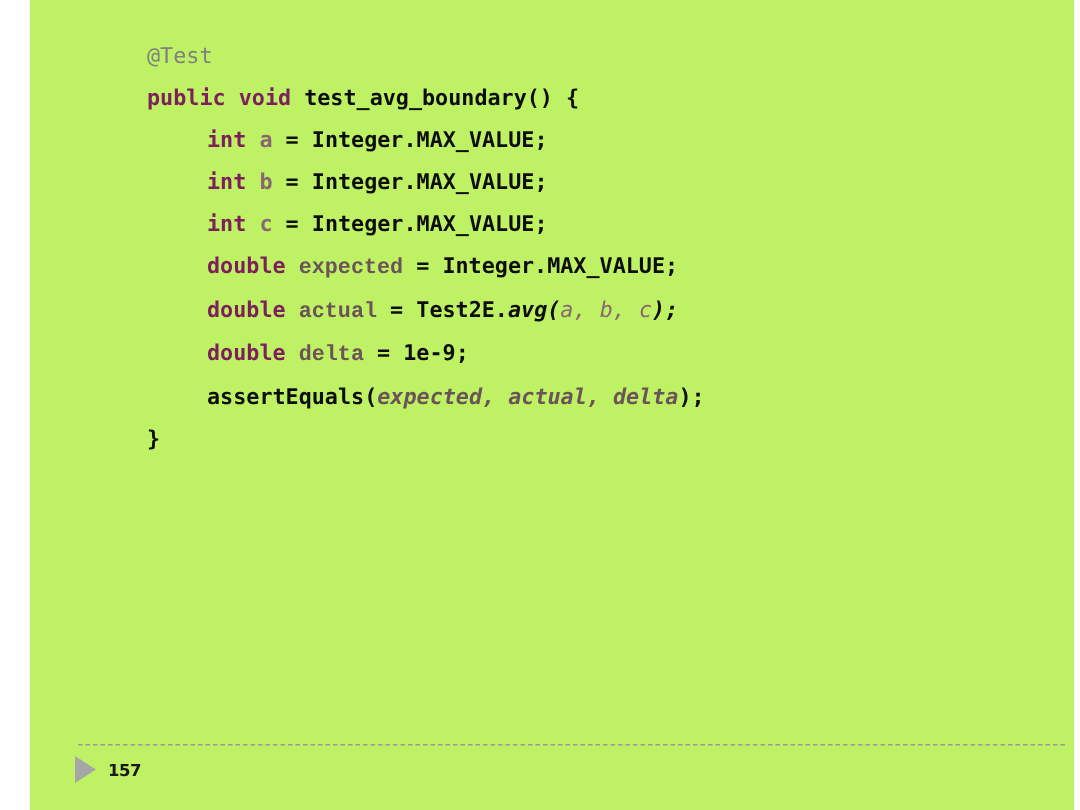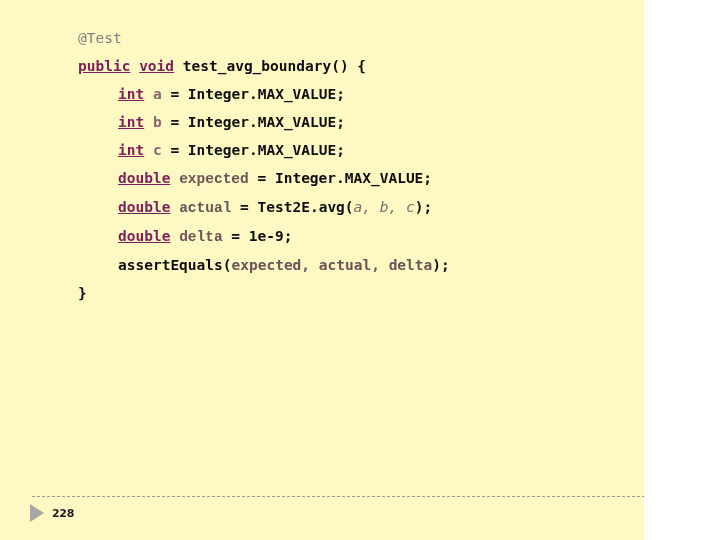--- a/index.html
+++ b/index.html
@@ -8,24 +8,25 @@
     padding: 0;
     background: #ffffff;
   }
   body {
     font-family: "DejaVu Sans", sans-serif;
     -webkit-font-smoothing: antialiased;
   }
 
   .slide {
     position: relative;
-    width: 644px;
+    width: 696px;
     height: 540px;
-    background: #fef9c3;
+    background: #bef264;
     overflow: hidden;
+    margin-left: 20px;
   }
 
   
   .code-block {
     position: absolute;
     left: 78px;
     top: 24px;
     width: 600px;
     font-family: "DejaVu Sans Mono", "Liberation Mono", monospace;
     font-size: 14.5px;
@@ -37,28 +38,28 @@
   .code-line {
     white-space: pre;
     min-height: 28px;
   }
 
   
   .ind1 { display: inline-block; width: 40px; }
 
   
   .tok-annotation { color: #808080; }
-  .tok-keyword    { color: #7d1f5a; font-weight: bold; text-decoration: underline; }
+  .tok-keyword    { color: #7d1f5a; font-weight: bold; }
   .tok-plain      { color: #0d0d0d; }
   .tok-var        { color: #8a6670; }
   .tok-ident      { color: #6b5358; font-family: Liberation Mono, monospace; }
-  .tok-method-it  { color: #0d0d0d; font-weight: bold; }
+  .tok-method-it  { color: #0d0d0d; font-style: italic; font-weight: bold; }
   .tok-arg-it     { color: #8a6670; font-style: italic; font-weight: normal; }
   .tok-assert     { color: #0d0d0d; font-weight: bold; }
-  .tok-assert-arg { color: #6b5358; font-weight: bold; }
+  .tok-assert-arg { color: #6b5358; font-style: italic; font-weight: bold; }
   .tok-number     { color: #0d0d0d; }
   .tok-brace      { color: #0d0d0d; font-weight: bold; }
 
   
   .line-annotation { font-weight: normal; }
 
   
   .code-block .code-line { font-weight: bold; }
   .code-block .code-line.line-annotation { font-weight: normal; }
 
@@ -102,16 +103,16 @@
 <body>
 
 <div class="slide">
 
   <div class="code-block" id="code-block"><div class="code-line line-annotation"><span class="tok-annotation">@Test</span></div><div class="code-line"><span class="tok-keyword">public</span><span class="tok-plain"> </span><span class="tok-keyword">void</span><span class="tok-plain"> test_avg_boundary() {</span></div><div class="code-line"><span class="ind1"></span><span class="tok-keyword">int</span><span class="tok-plain"> </span><span class="tok-var">a</span><span class="tok-plain"> = Integer.MAX_VALUE;</span></div><div class="code-line"><span class="ind1"></span><span class="tok-keyword">int</span><span class="tok-plain"> </span><span class="tok-var">b</span><span class="tok-plain"> = Integer.MAX_VALUE;</span></div><div class="code-line"><span class="ind1"></span><span class="tok-keyword">int</span><span class="tok-plain"> </span><span class="tok-var">c</span><span class="tok-plain"> = Integer.MAX_VALUE;</span></div><div class="code-line"><span class="ind1"></span><span class="tok-keyword">double</span><span class="tok-plain"> </span><span class="tok-ident">expected</span><span class="tok-plain"> = Integer.MAX_VALUE;</span></div><div class="code-line"><span class="ind1"></span><span class="tok-keyword">double</span><span class="tok-plain"> </span><span class="tok-ident">actual</span><span class="tok-plain"> = Test2E.</span><span class="tok-method-it">avg(</span><span class="tok-arg-it">a, b, c</span><span class="tok-method-it">);</span></div><div class="code-line"><span class="ind1"></span><span class="tok-keyword">double</span><span class="tok-plain"> </span><span class="tok-ident">delta</span><span class="tok-plain"> = </span><span class="tok-number">1e-9;</span></div><div class="code-line"><span class="ind1"></span><span class="tok-assert">assertEquals(</span><span class="tok-assert-arg">expected, actual, delta</span><span class="tok-assert">);</span></div><div class="code-line"><span class="tok-brace">}</span></div></div>
 
   <div class="footer-rule"></div>
 
   <div class="footer-bar">
     <span class="nav-triangle"></span>
-    <span class="page-number">228</span>
+    <span class="page-number">157</span>
   </div>
 
 </div>
 
 </body></html>

